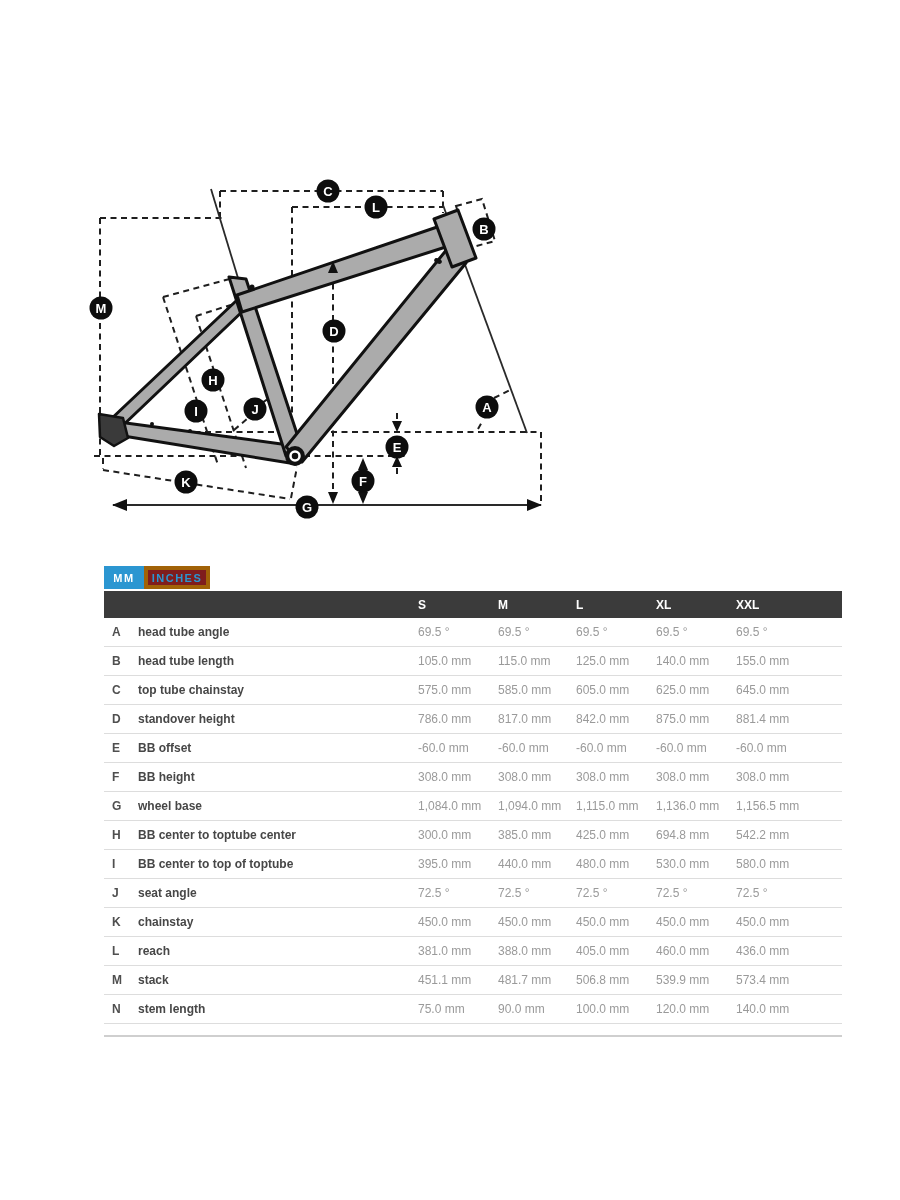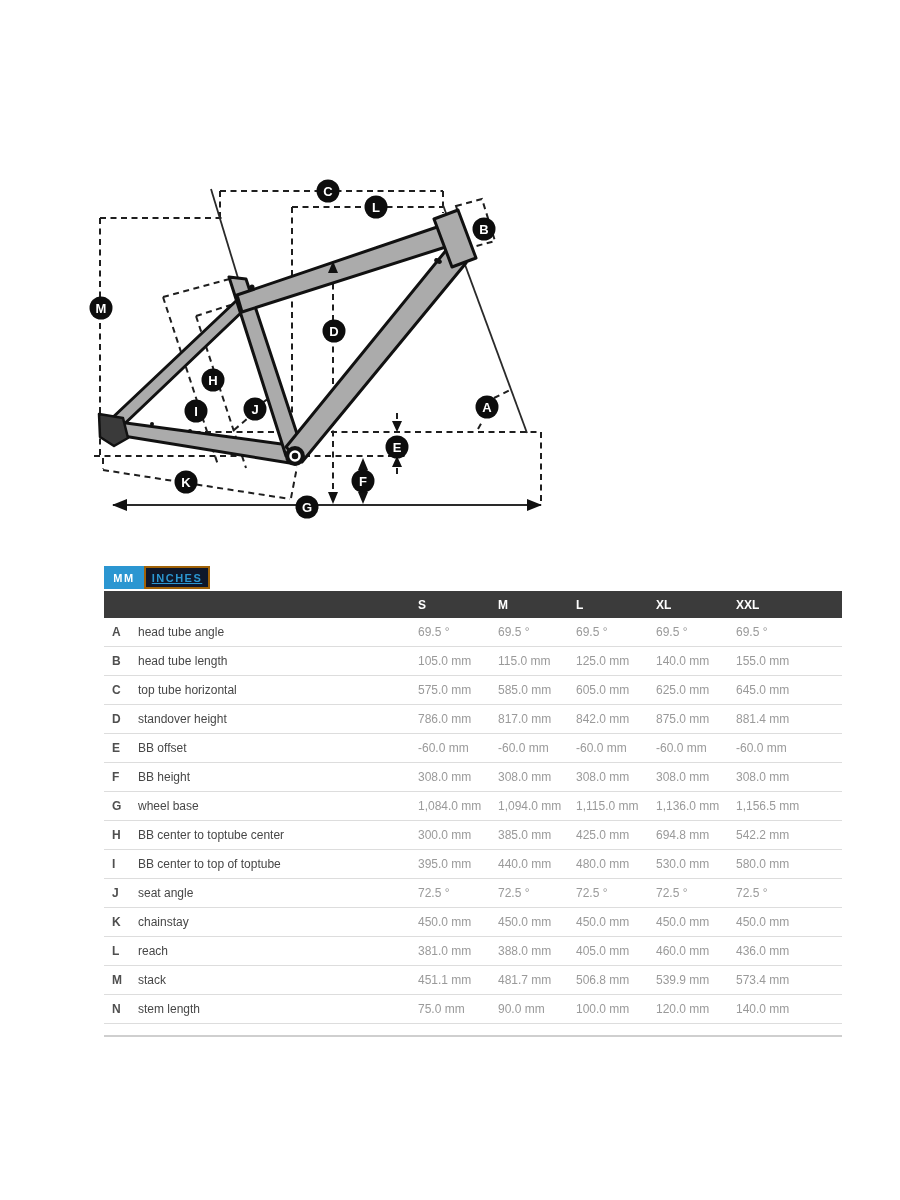--- a/index.html
+++ b/index.html
@@ -13,31 +13,31 @@
   .tube{fill:#ababab;stroke:#111;stroke-width:3;stroke-linejoin:round;}
   .ah{fill:#111;stroke:none;}
   .lblc{fill:#0d0d0d;}
   .lblt{fill:#ffffff;font-size:13px;font-weight:bold;text-anchor:middle;}
   
   .table-block{position:absolute;left:84px;top:566px;width:738px;margin-left:20px;}
   .toggle-row{display:flex;height:23px;margin-bottom:2px;}
   .tg{box-sizing:border-box;display:flex;align-items:center;justify-content:center;
       font-size:11px;font-weight:bold;letter-spacing:1.5px;cursor:pointer;}
   .tg-mm{width:40px;background:#2b96d1;color:#fff;}
-  .tg-in{width:66px;background:#0f172a;color:#2b96d1;border:2px solid #a16207;text-decoration:underline;}
+  .tg-in{width:66px;background:#7f1d1d;color:#2b96d1;border:4px solid #a16207;}
   .tbl-wrap{border-bottom:2px solid #cfcfcf;padding-bottom:11px;}
   table{border-collapse:collapse;table-layout:fixed;width:738px;font-size:12px;}
   col.c0{width:30px;} col.c1{width:284px;} col.c2{width:80px;} col.c3{width:78px;}
   col.c4{width:80px;} col.c5{width:80px;} col.c6{width:106px;}
   thead th{background:#3b3b3b;color:#fff;font-weight:bold;text-align:left;
            height:27px;padding:0;}
   thead th.c-letter{padding-left:8px;}
   tbody td{height:28px;border-bottom:1px solid #ddd;padding:0;vertical-align:middle;}
   td.c-letter{padding-left:8px;font-weight:bold;color:#4f4f4f;}
-  td.c-label{padding-left:4px;font-weight:normal;color:#474747;}
+  td.c-label{padding-left:4px;font-weight:bold;color:#474747;}
   td.c-value{color:#9a9a9a;}
 </style>
 </head>
 <body>
 
 <div class="canvas">
 
   <svg width="900" height="560" viewBox="0 0 900 560">
 
     <g>
@@ -201,21 +201,21 @@
               <td class="c-letter">B</td>
               <td class="c-label">head tube length</td>
               <td class="c-value">105.0 mm</td>
               <td class="c-value">115.0 mm</td>
               <td class="c-value">125.0 mm</td>
               <td class="c-value">140.0 mm</td>
               <td class="c-value">155.0 mm</td>
             </tr>
             <tr>
               <td class="c-letter">C</td>
-              <td class="c-label">top tube horizontal</td>
+              <td class="c-label">top tube chainstay</td>
               <td class="c-value">575.0 mm</td>
               <td class="c-value">585.0 mm</td>
               <td class="c-value">605.0 mm</td>
               <td class="c-value">625.0 mm</td>
               <td class="c-value">645.0 mm</td>
             </tr>
             <tr>
               <td class="c-letter">D</td>
               <td class="c-label">standover height</td>
               <td class="c-value">786.0 mm</td>

